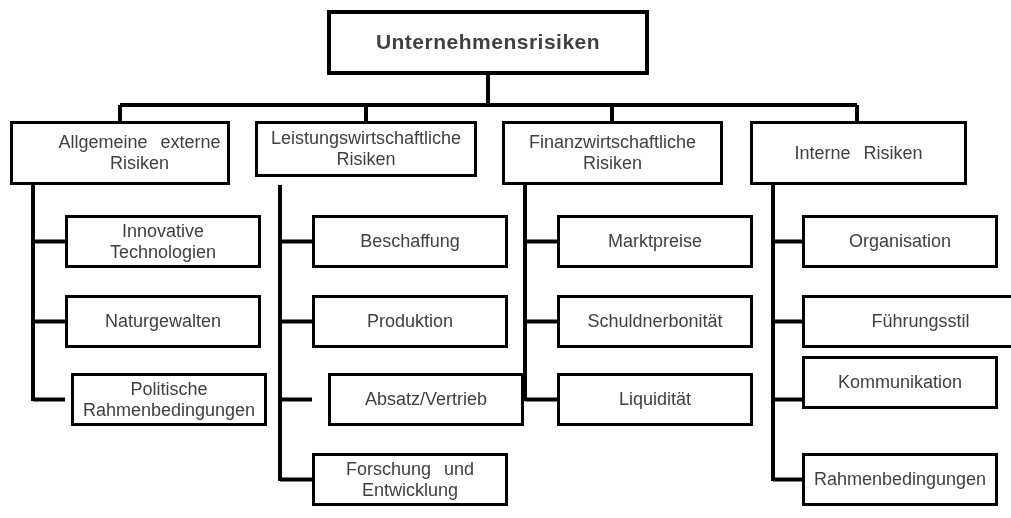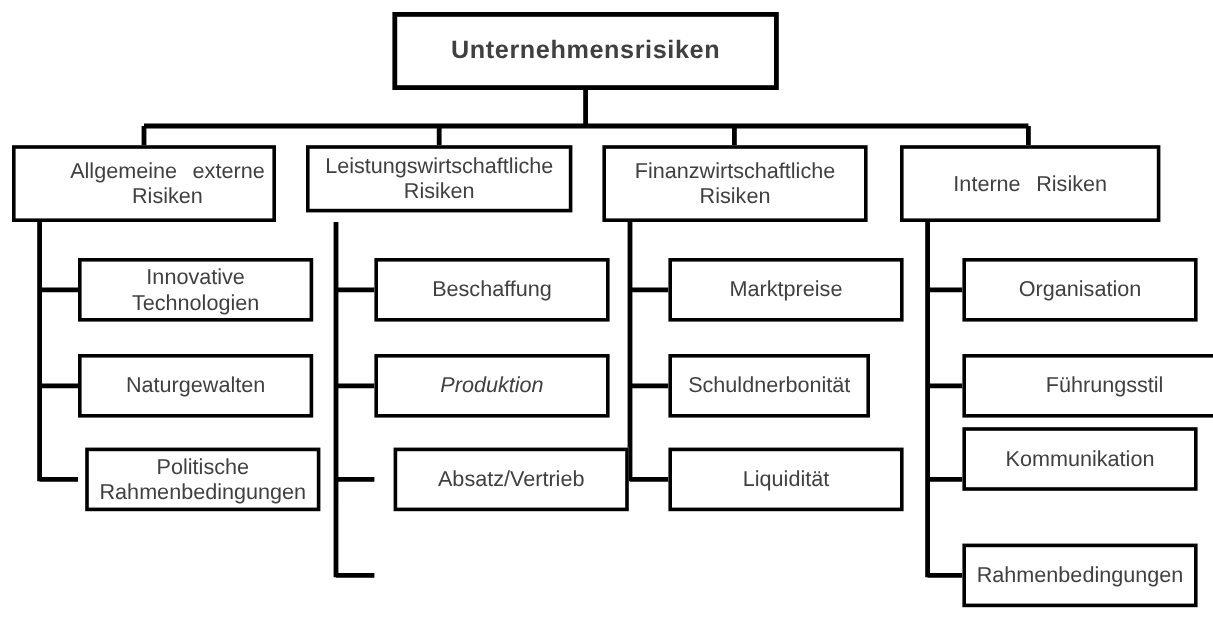--- a/index.html
+++ b/index.html
@@ -70,25 +70,27 @@
 Risiken</div>
   <div class="box" style="left:750px; top:121px; width:217px; height:64px;">Interne Risiken</div>
 
   <div class="box" style="left:65px; top:215px; width:196px; height:53px;">Innovative
 Technologien</div>
   <div class="box" style="left:65px; top:295px; width:196px; height:53px;">Naturgewalten</div>
   <div class="box" style="left:71px; top:373px; width:196px; height:53px;">Politische
 Rahmenbedingungen</div>
 
   <div class="box" style="left:312px; top:215px; width:196px; height:53px;">Beschaffung</div>
-  <div class="box" style="left:312px; top:295px; width:196px; height:53px;font-style:italic;">Produktion</div>
+  <div class="box" style="left:312px; top:295px; width:196px; height:53px;">Produktion</div>
   <div class="box" style="left:328px; top:373px; width:196px; height:53px;">Absatz/Vertrieb</div>
+  <div class="box" style="left:312px; top:453px; width:196px; height:53px;">Forschung und
+Entwicklung</div>
 
   <div class="box" style="left:557px; top:215px; width:196px; height:53px;">Marktpreise</div>
-  <div class="box" style="left:557px; top:295px; width:168px; height:53px;">Schuldnerbonität</div>
+  <div class="box" style="left:557px; top:295px; width:196px; height:53px;">Schuldnerbonität</div>
   <div class="box" style="left:557px; top:373px; width:196px; height:53px;">Liquidität</div>
 
   <div class="box" style="left:802px; top:215px; width:196px; height:53px;">Organisation</div>
   <div class="box" style="left:802px; top:295px; width:237px; height:53px;">Führungsstil</div>
   <div class="box" style="left:802px; top:356px; width:196px; height:53px;">Kommunikation</div>
   <div class="box" style="left:802px; top:453px; width:196px; height:53px;">Rahmenbedingungen</div>
 
 </div>
 
 </body></html>

